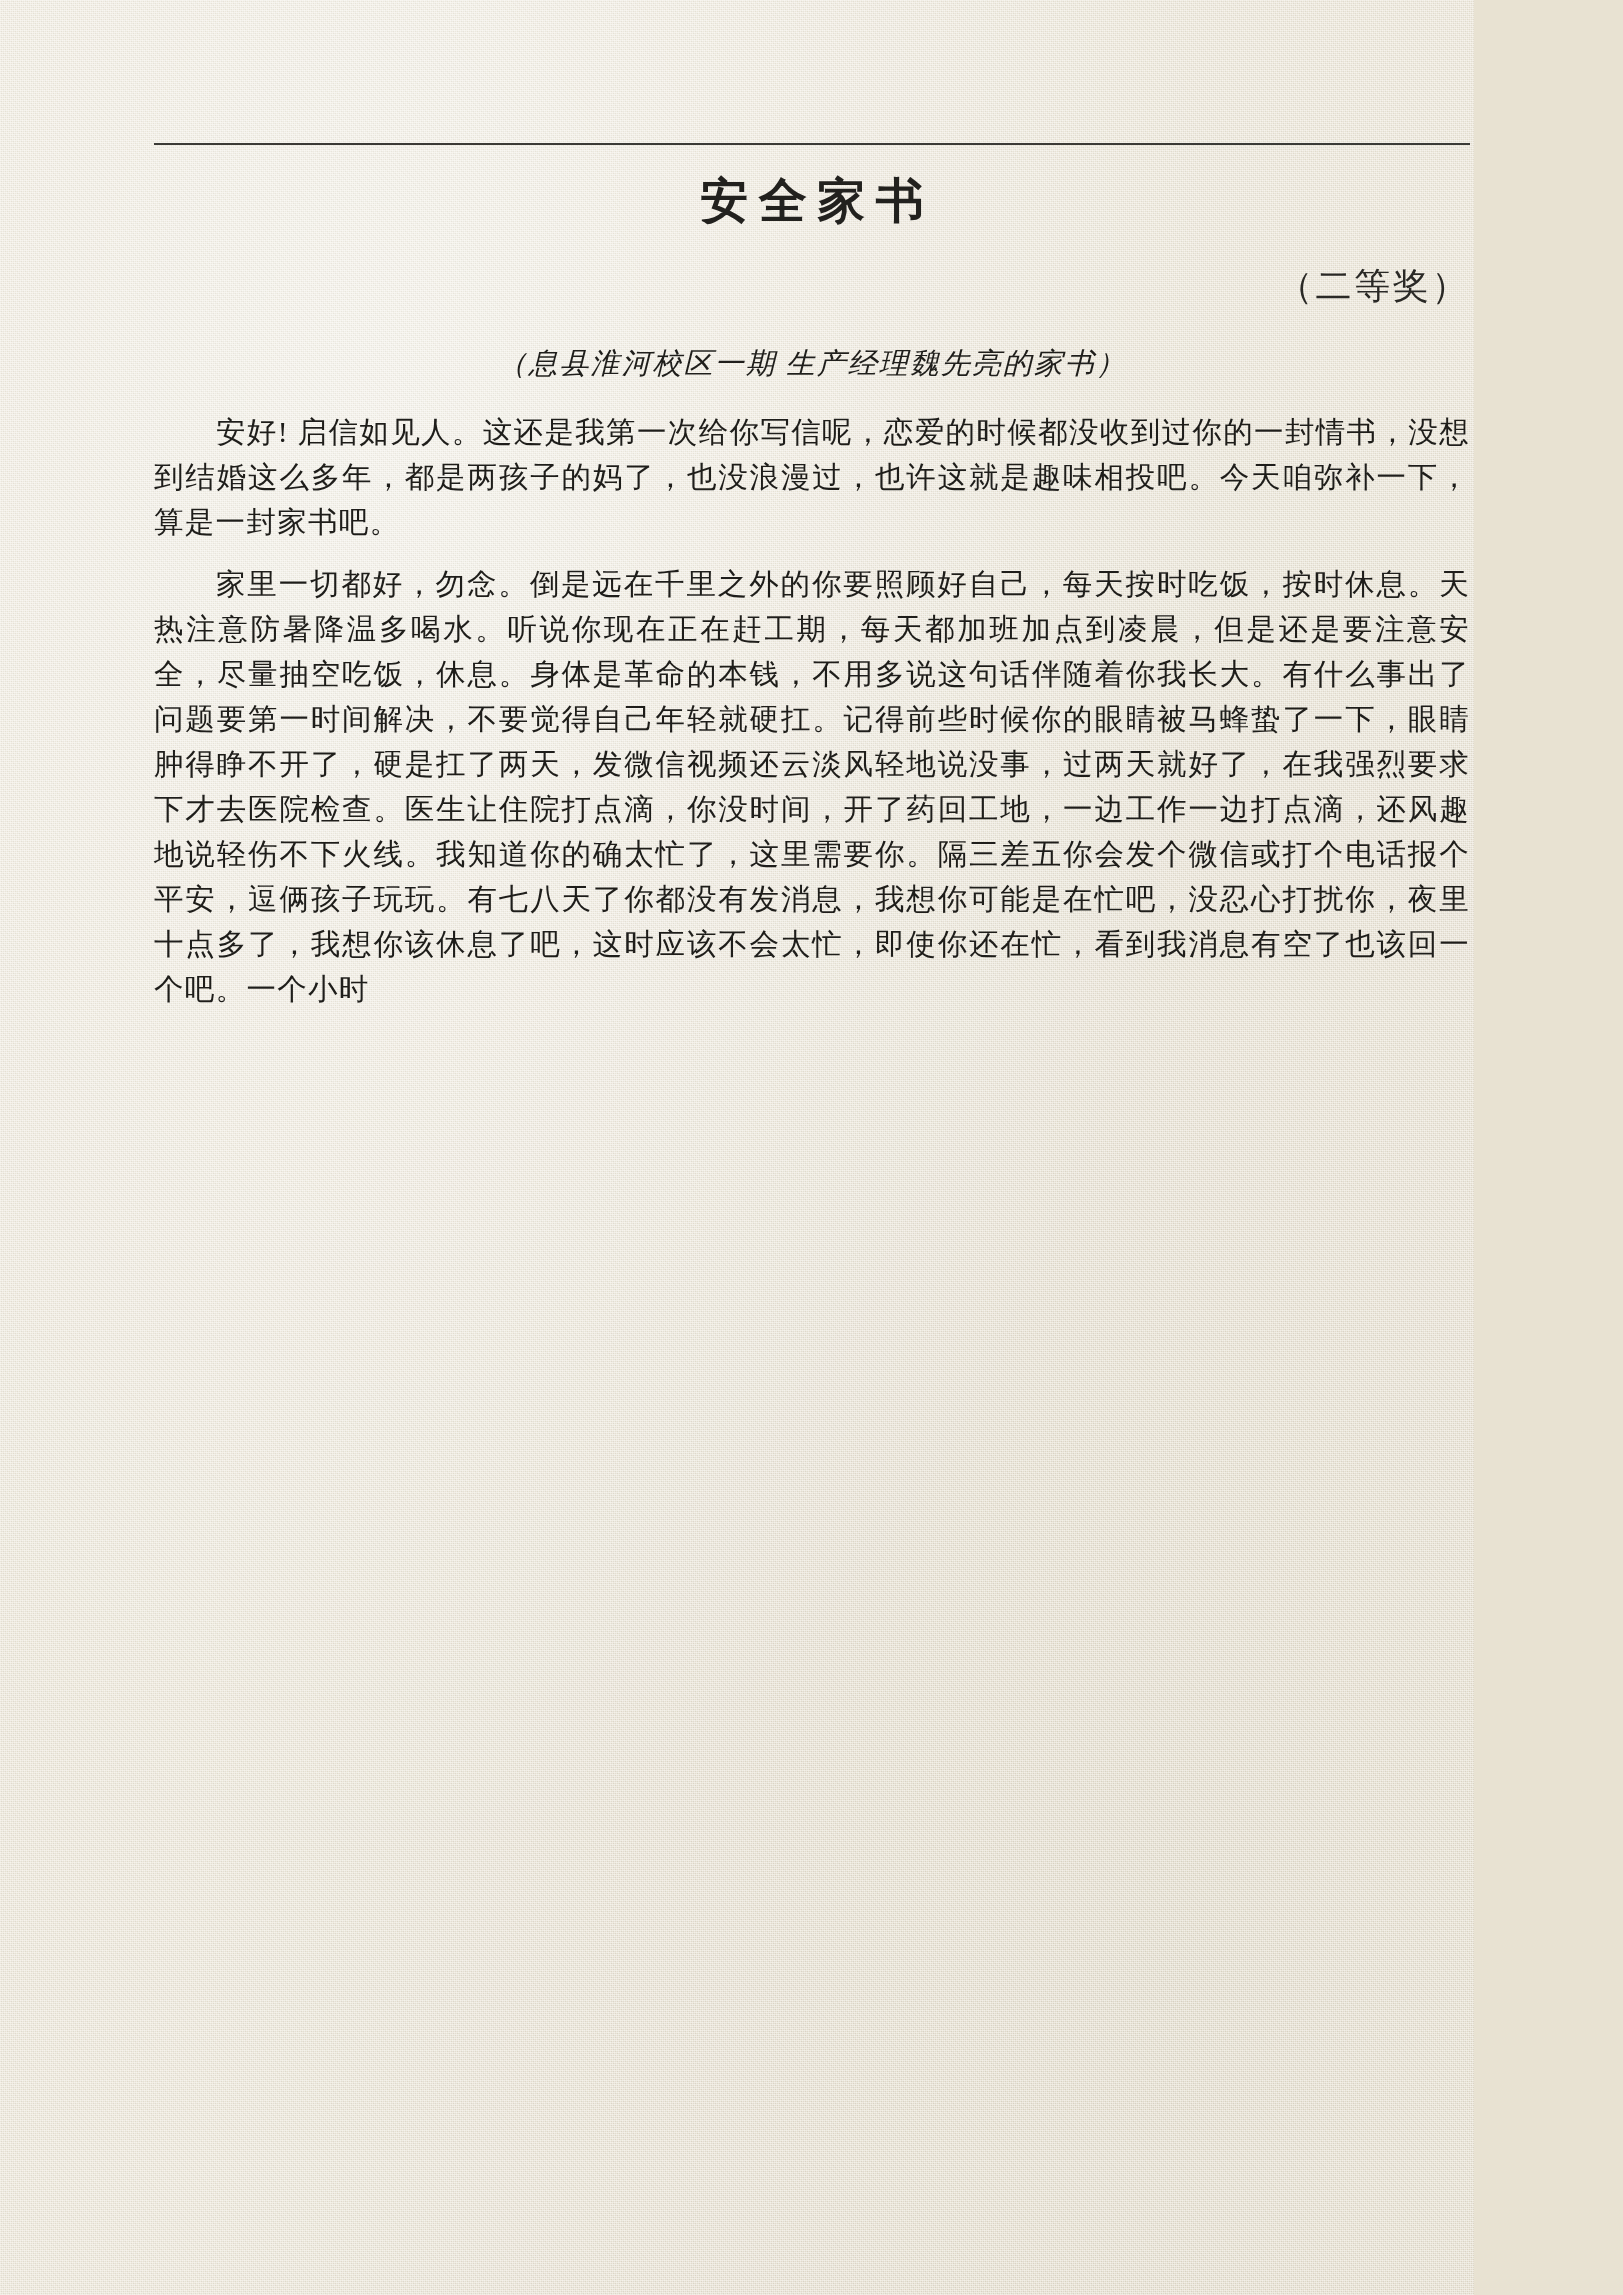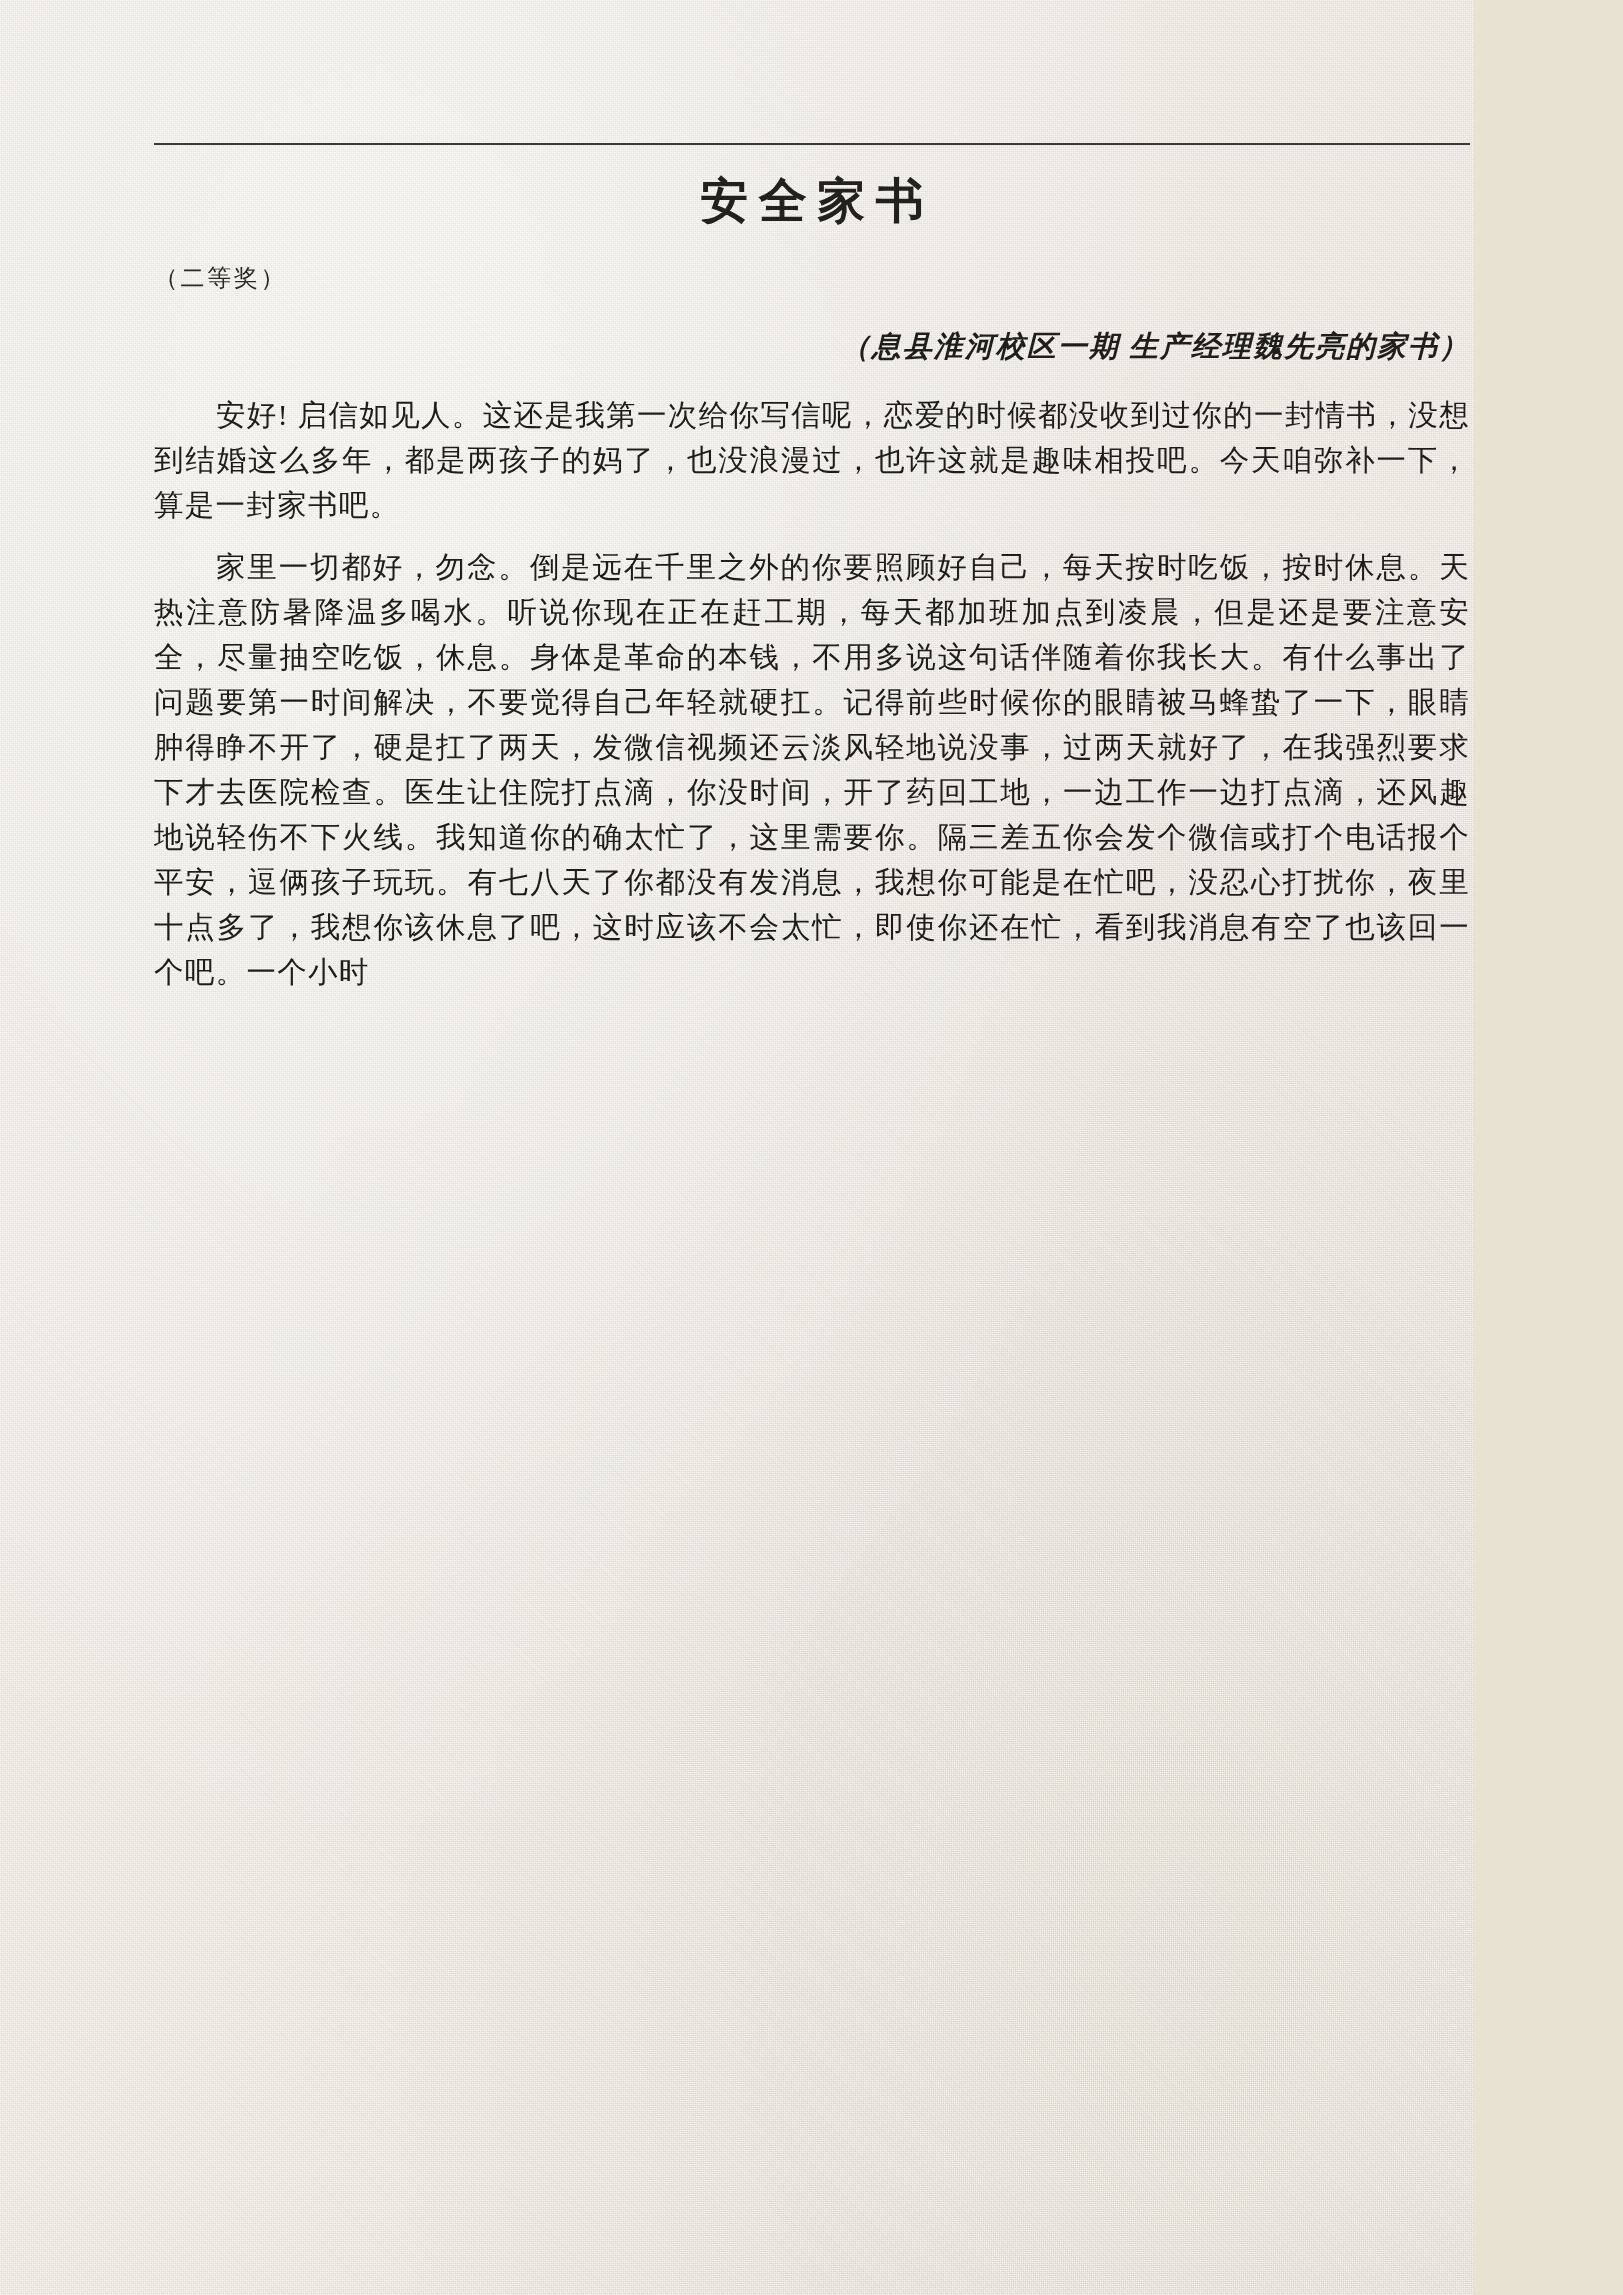--- a/index.html
+++ b/index.html
@@ -51,32 +51,32 @@
     text-align: center;
     font-family: "Liberation Serif", serif;
     font-size: 48px;
     font-weight: 700;
     letter-spacing: 10.5px;
     color: #22211e;
     text-indent: 10.5px;
   }
   .doc-subtitle {
     margin-top: 29px;
-    text-align: left;
+    text-align: right;
     font-family: "Liberation Serif", serif;
-    font-size: 24px;
+    font-size: 36px;
     color: #2a2926;
     letter-spacing: 2.6px;
   }
   .doc-source {
     margin-top: 33px;
-    text-align: right;
+    text-align: center;
     font-family: "Liberation Serif", serif;
     font-size: 29px;
-    font-weight: 700;
+    font-weight: 400;
     font-style: italic;
     color: #1f1e1b;
     letter-spacing: 2px;
   }
   .salutation {
     margin-top: 41px;
     font-family: "Liberation Serif", serif;
     font-size: 27.5px;
     color: #23221f;
     letter-spacing: 1.3px;

